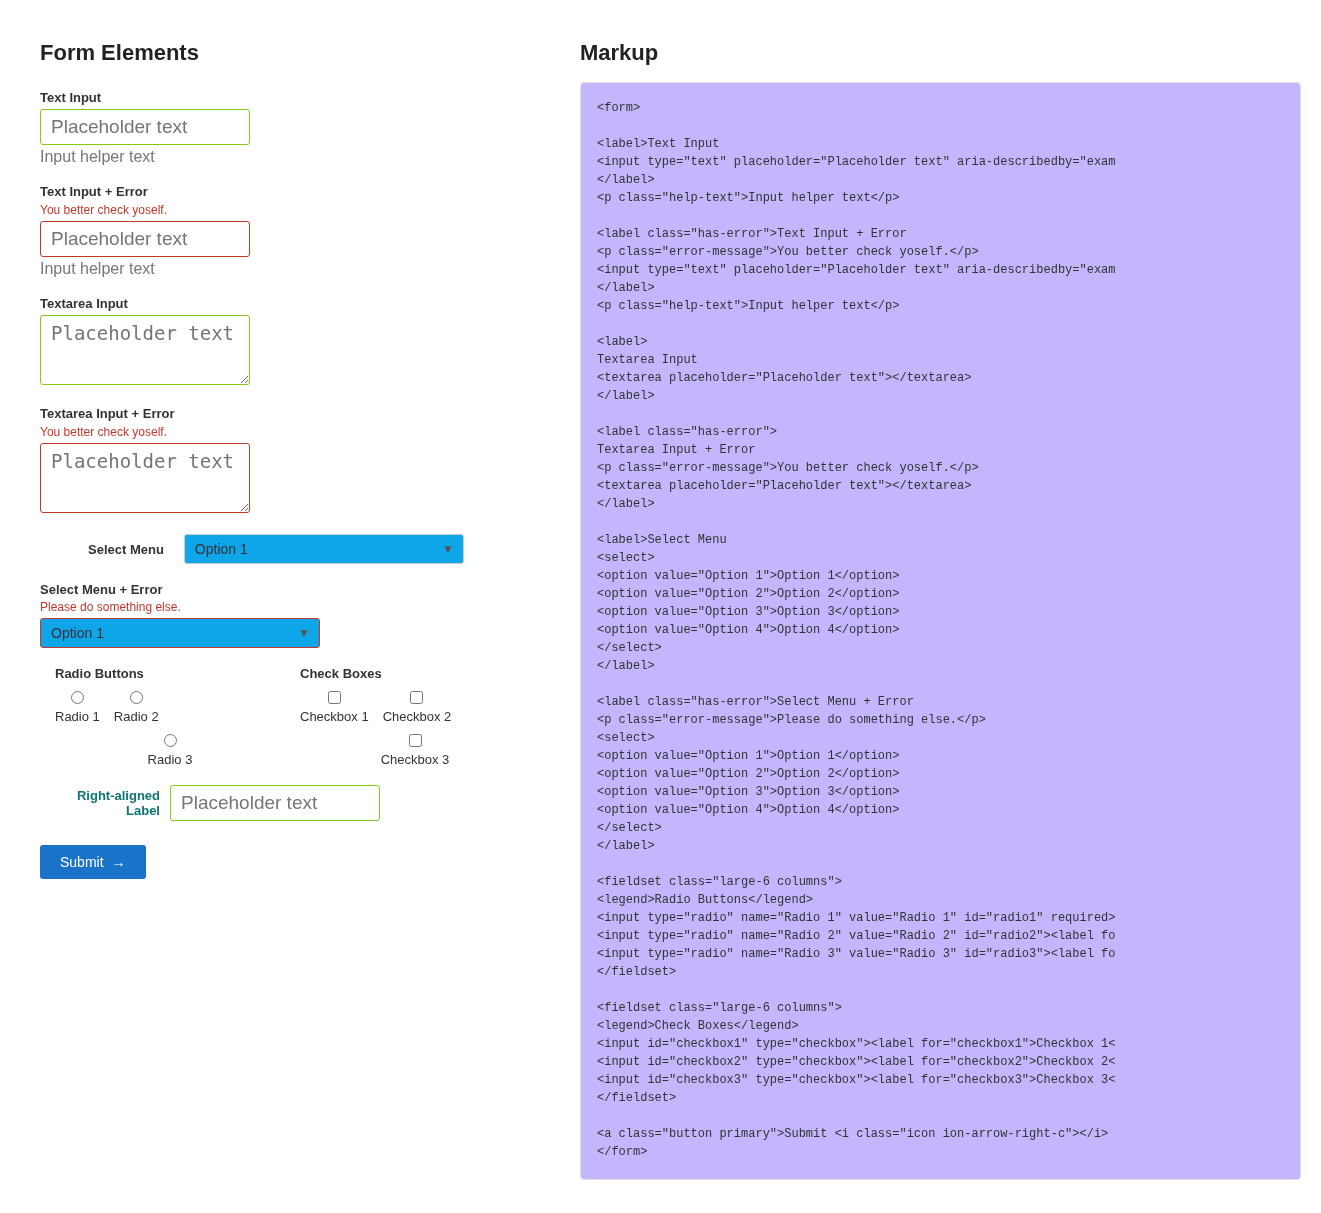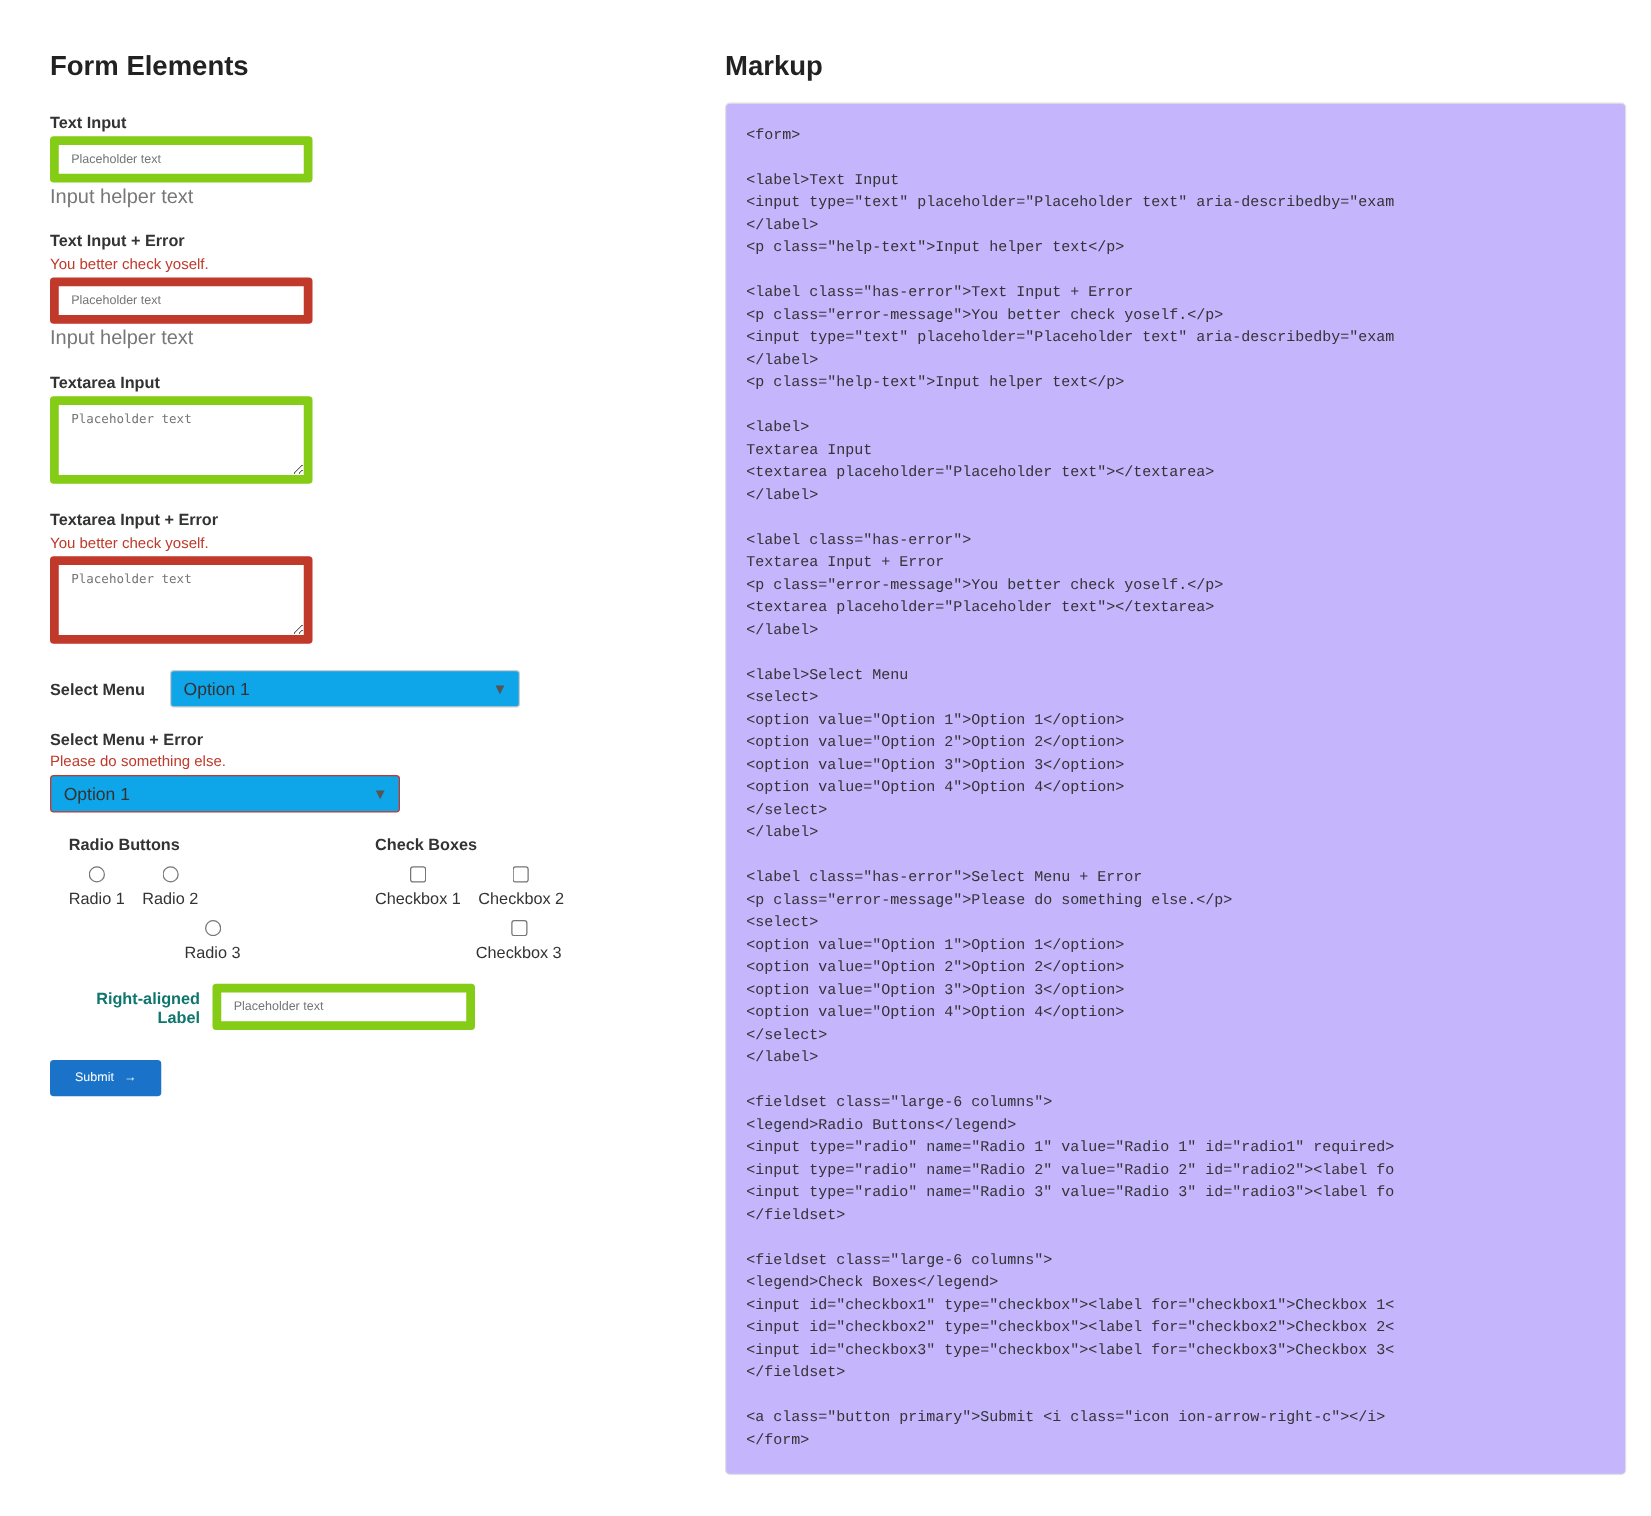--- a/index.html
+++ b/index.html
@@ -47,23 +47,23 @@
     }
     .error-message {
       color: #c0392b;
       font-size: 12px;
       margin-bottom: 4px;
     }
     .form-input {
       width: 100%;
       max-width: 210px;
       padding: 6px 10px;
-      border: 7px solid #84cc16;
+      border: 1px solid #84cc16;
       border-radius: 3px;
-      font-size: 10px;
+      font-size: 19px;
       color: #999;
       outline: none;
     }
     .form-input.error {
       border-color: #c0392b;
     }
     .helper-text {
       font-size: 16px;
       color: #777;
       margin-top: 3px;
@@ -145,21 +145,21 @@
       font-weight: 600;
       min-width: 120px;
       color: #0f766e;
     }
     .submit-btn {
       background: #1a73c8;
       color: #fff;
       border: none;
       border-radius: 3px;
       padding: 9px 20px;
-      font-size: 10px;
+      font-size: 14px;
       cursor: pointer;
       display: inline-flex;
       align-items: center;
       gap: 8px;
     }
     .markup-box {
       background: #c4b5fd;
       border: 1px solid #e0e0e0;
       border-radius: 4px;
       padding: 16px;
@@ -220,21 +220,21 @@
 
     
     <div class="form-group">
       <label class="form-label">Textarea Input + Error</label>
       <div class="error-message">You better check yoself.</div>
       <textarea class="form-input error" placeholder="Placeholder text" style=""></textarea>
     </div>
 
     
     <div class="select-menu-group">
-      <div class="select-row" style="align-items:center; display:flex; gap:10px;">
+      <div class="select-row" style="align-items:center; display:flex; gap:10px;margin-left:48px;">
         <span class="select-label-inline">Select Menu</span>
         <div class="select-wrapper">
           <select class="form-select">
             <option>Option 1</option>
             <option>Option 2</option>
             <option>Option 3</option>
             <option>Option 4</option>
           </select>
           <span class="select-arrow">▼</span>
         </div>

